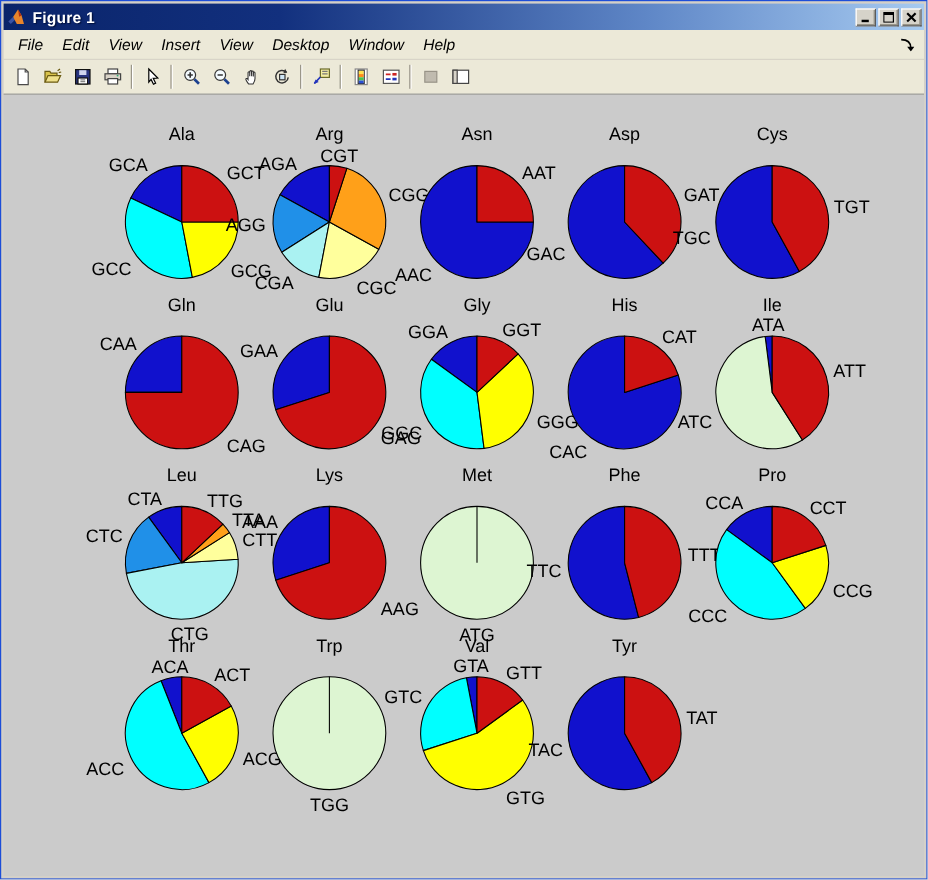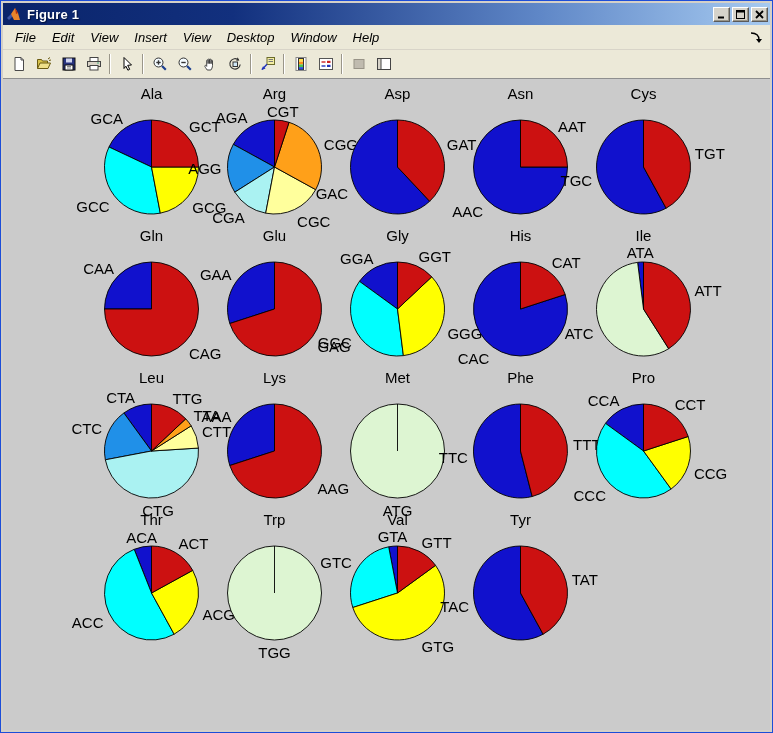--- a/index.html
+++ b/index.html
@@ -23,21 +23,21 @@
   .menu-item{padding:3px 8px;cursor:default;}
   .dock-arrow{position:absolute;right:8px;top:5px;}
   
   .toolbar{height:28px;flex:0 0 28px;background:#ECE9D8;display:flex;align-items:center;
            padding-left:3px;border-bottom:1px solid #8f8f8f;}
   .tbtn{width:25px;height:24px;background:transparent;border:1px solid transparent;
         display:flex;align-items:center;justify-content:center;padding:0;}
   .tsep{width:0;height:20px;border-left:1px solid #9a9689;border-right:1px solid #ffffff;margin:0 3px;}
   
   .canvas{flex:1 1 auto;position:relative;overflow:hidden;}
-  .pie-grid{position:absolute;left:87px;top:4px;display:grid;
+  .pie-grid{position:absolute;left:87px;top:22px;display:grid;
             grid-template-columns:repeat(5,123px);grid-auto-rows:142px;}
   .pie-cell{position:relative;width:123px;height:142px;}
   .pie-cell svg{overflow:visible;}
   .pie-title{font-size:15px;fill:#000;font-family:"Liberation Sans",sans-serif;}
   .pie-label{font-size:15px;fill:#000;font-family:"Liberation Sans",sans-serif;}
 </style>
 </head>
 <body>
 
 <div class="window">
@@ -218,32 +218,32 @@
             <path d="M61.5 84 L102.69 106.64 A47 47 0 0 0 76.02 39.30 Z" fill="#FFA019" stroke="#000" stroke-width="0.9" stroke-linejoin="round"></path>
             <path d="M61.5 84 L76.02 39.30 A47 47 0 0 0 61.50 37.00 Z" fill="#CC1111" stroke="#000" stroke-width="0.9" stroke-linejoin="round"></path>
             <text class="pie-label" x="34.5" y="40.4" text-anchor="end">AGA</text>
             <text class="pie-label" x="8.5" y="91.2" text-anchor="end">AGG</text>
             <text class="pie-label" x="31.7" y="139.8" text-anchor="end">CGA</text>
             <text class="pie-label" x="84.1" y="144.0" text-anchor="start">CGC</text>
             <text class="pie-label" x="110.8" y="66.5" text-anchor="start">CGG</text>
             <text class="pie-label" x="69.8" y="33.7" text-anchor="middle">CGT</text>
           </svg></div>
         <div class="pie-cell"><svg width="123" height="142">
+            <text class="pie-title" x="61.5" y="16" text-anchor="middle">Asn</text>
+            <path d="M61.5 84 L61.50 37.00 A47 47 0 1 0 108.50 84.00 Z" fill="#1111CD" stroke="#000" stroke-width="0.9" stroke-linejoin="round"></path>
+            <path d="M61.5 84 L108.50 84.00 A47 47 0 0 0 61.50 37.00 Z" fill="#CC1111" stroke="#000" stroke-width="0.9" stroke-linejoin="round"></path>
+            <text class="pie-label" x="24.0" y="133.5" text-anchor="end">AAC</text>
+            <text class="pie-label" x="99.0" y="48.5" text-anchor="start">AAT</text>
+          </svg></div>
+        <div class="pie-cell"><svg width="123" height="142">
             <text class="pie-title" x="61.5" y="16" text-anchor="middle">Asp</text>
             <path d="M61.5 84 L61.50 37.00 A47 47 0 1 0 93.67 118.26 Z" fill="#1111CD" stroke="#000" stroke-width="0.9" stroke-linejoin="round"></path>
             <path d="M61.5 84 L93.67 118.26 A47 47 0 0 0 61.50 37.00 Z" fill="#CC1111" stroke="#000" stroke-width="0.9" stroke-linejoin="round"></path>
             <text class="pie-label" x="12.2" y="115.5" text-anchor="end">GAC</text>
             <text class="pie-label" x="110.8" y="66.5" text-anchor="start">GAT</text>
-          </svg></div>
-        <div class="pie-cell"><svg width="123" height="142">
-            <text class="pie-title" x="61.5" y="16" text-anchor="middle">Asn</text>
-            <path d="M61.5 84 L61.50 37.00 A47 47 0 1 0 108.50 84.00 Z" fill="#1111CD" stroke="#000" stroke-width="0.9" stroke-linejoin="round"></path>
-            <path d="M61.5 84 L108.50 84.00 A47 47 0 0 0 61.50 37.00 Z" fill="#CC1111" stroke="#000" stroke-width="0.9" stroke-linejoin="round"></path>
-            <text class="pie-label" x="24.0" y="133.5" text-anchor="end">AAC</text>
-            <text class="pie-label" x="99.0" y="48.5" text-anchor="start">AAT</text>
           </svg></div>
         <div class="pie-cell"><svg width="123" height="142">
             <text class="pie-title" x="61.5" y="16" text-anchor="middle">Cys</text>
             <path d="M61.5 84 L61.50 37.00 A47 47 0 1 0 84.14 125.19 Z" fill="#1111CD" stroke="#000" stroke-width="0.9" stroke-linejoin="round"></path>
             <path d="M61.5 84 L84.14 125.19 A47 47 0 0 0 61.50 37.00 Z" fill="#CC1111" stroke="#000" stroke-width="0.9" stroke-linejoin="round"></path>
             <text class="pie-label" x="10.2" y="102.7" text-anchor="end">TGC</text>
             <text class="pie-label" x="112.8" y="76.3" text-anchor="start">TGT</text>
           </svg></div>
         <div class="pie-cell"><svg width="123" height="142">
             <text class="pie-title" x="61.5" y="16" text-anchor="middle">Gln</text>

